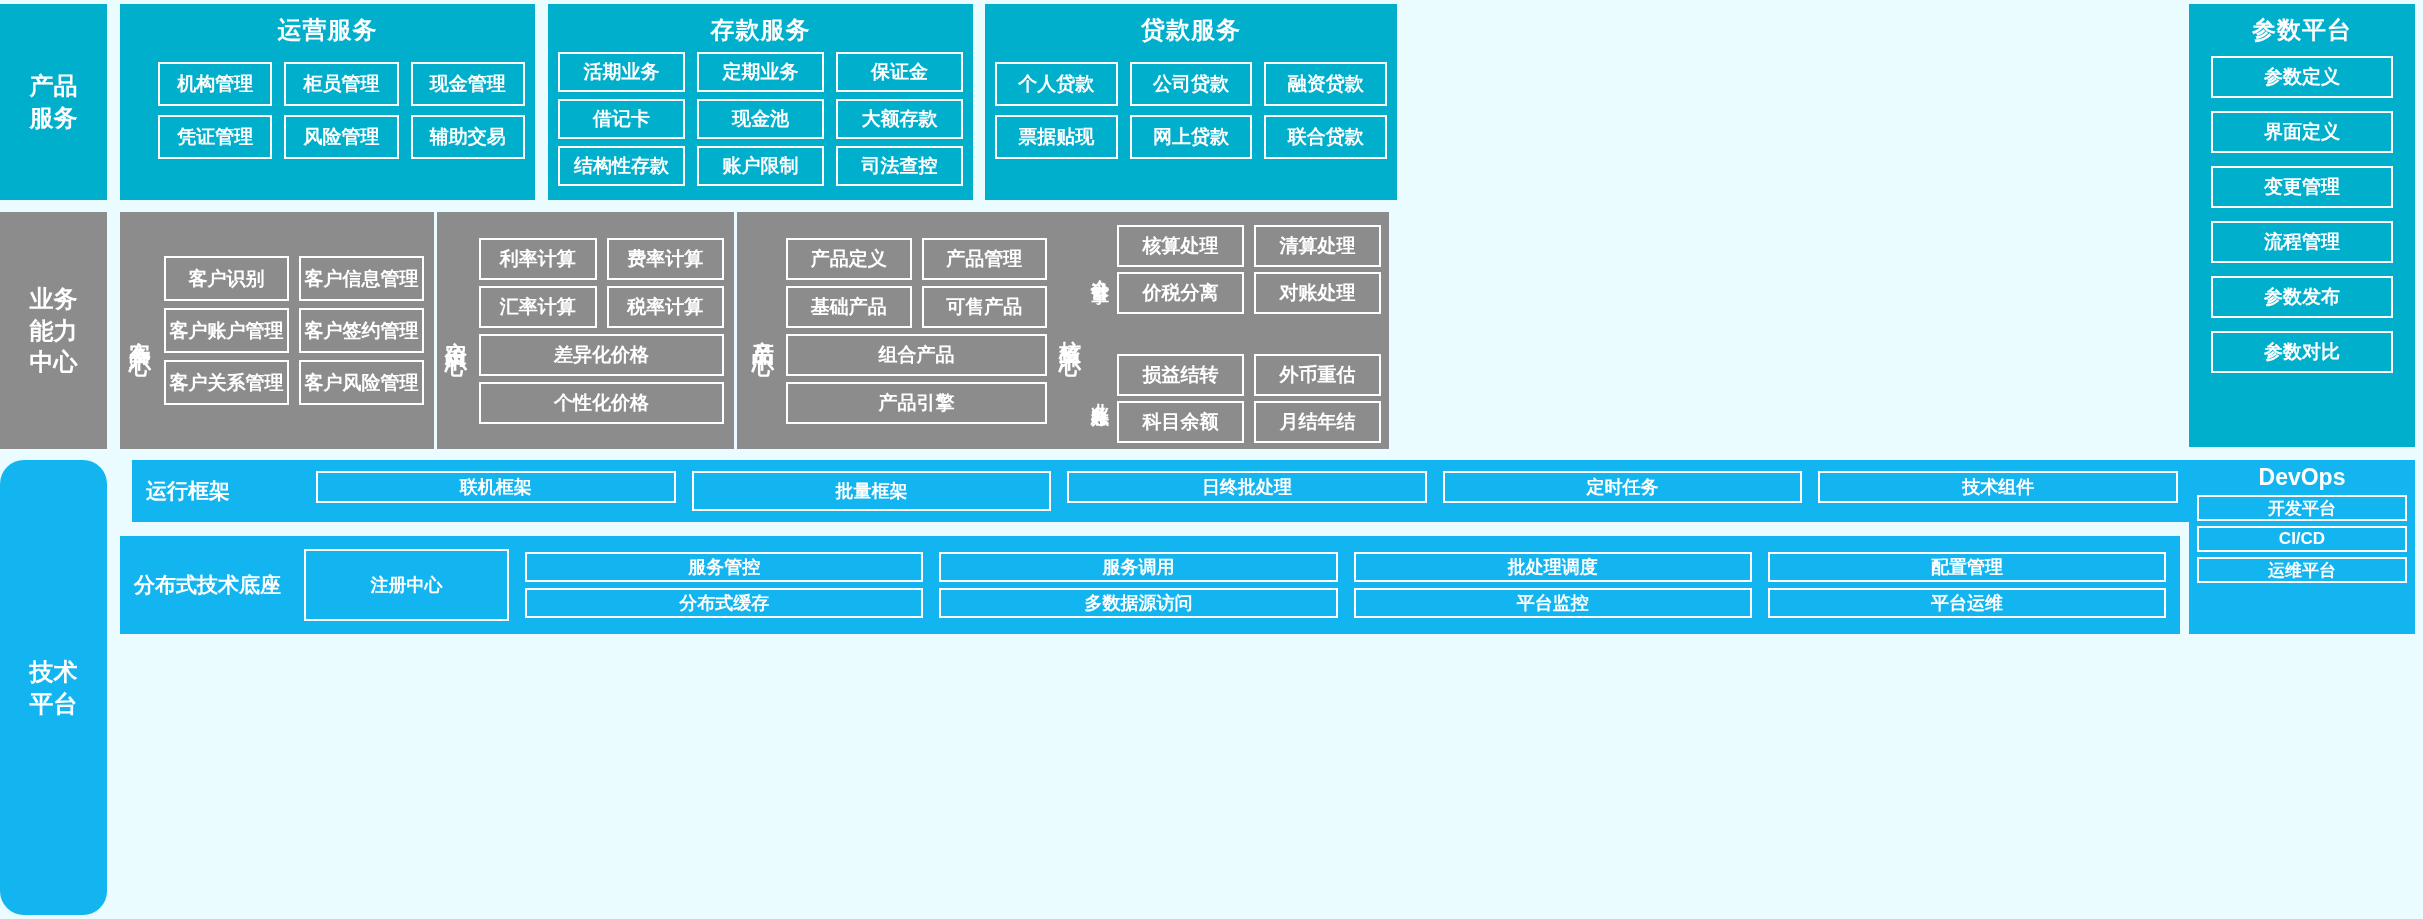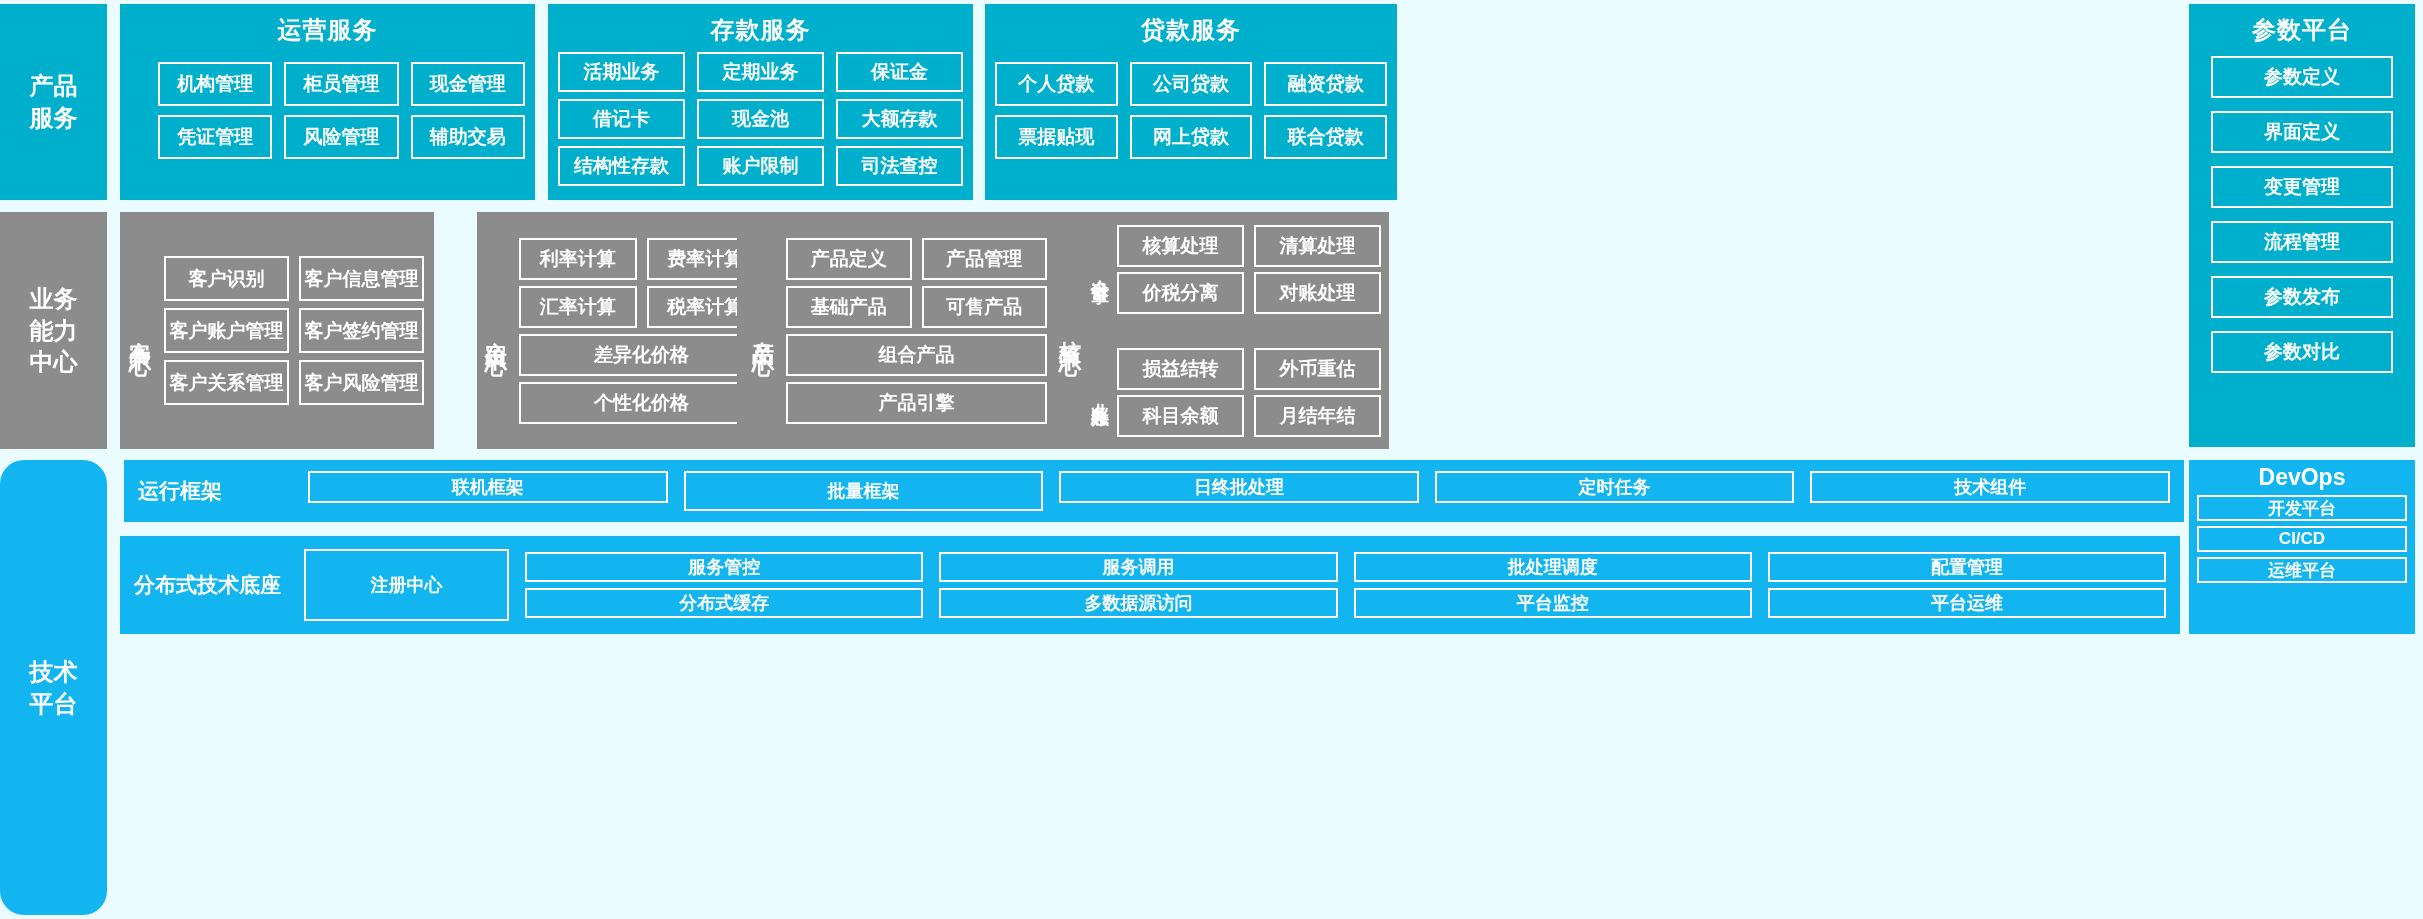--- a/index.html
+++ b/index.html
@@ -58,21 +58,21 @@
   
   #mid-row{left:0;top:212px;width:2423px;height:237px;}
   #mid-left-label{position:absolute;left:0;top:0;width:107px;height:237px;}
   .center-group{position:absolute;top:0;height:237px;display:flex;}
   .center-body{flex:1;display:flex;flex-direction:column;justify-content:center;gap:7px;padding:8px 10px 8px 4px;box-sizing:border-box;}
   .center-body .rowpair{display:flex;gap:10px;}
   .center-body .rowpair .cell{flex:1;height:45px;}
   .center-body .cell.wide{height:45px;}
 
   #c-customer{left:120px;width:314px;}
-  #c-pricing{left:437px;width:297px;margin-left:40px;}
+  #c-pricing{left:437px;width:297px;}
   #c-product{left:737px;width:313px;padding-left:7px;}
   #c-account{left:1053px;width:336px;}
 
   
   #bot-row{left:0;top:460px;width:2423px;height:455px;}
   #bot-left-label{position:absolute;left:0;top:0;width:107px;height:128px;border-radius:24px;}
   .tech-strip{position:absolute;left:120px;display:flex;align-items:center;}
   .tech-name{font-weight:bold;font-size:21px;flex:0 0 auto;text-align:left;}
   .tech-cells{display:flex;gap:12px;flex:1;}
   .tech-cells .cell{flex:1;height:30px;font-size:18px;}
@@ -215,21 +215,21 @@
               <div class="cell" style="flex:1;height:42px">清算处理</div>
             </div>
             <div class="rowpair" style="display:flex;gap:10px;">
               <div class="cell" style="flex:1;height:42px">价税分离</div>
               <div class="cell" style="flex:1;height:42px">对账处理</div>
             </div>
           </div>
         </div>
         <div style="display:flex;flex:1;gap:4px;">
           <div class="vlabel" style="width:26px;font-size:18px;letter-spacing:2px;">业务总账</div>
-          <div style="flex:1;display:flex;flex-direction:column;gap:5px;justify-content:center;">
+          <div style="flex:1;display:flex;flex-direction:column;gap:5px;justify-content:flex-end;">
             <div class="rowpair" style="display:flex;gap:10px;">
               <div class="cell" style="flex:1;height:42px">损益结转</div>
               <div class="cell" style="flex:1;height:42px">外币重估</div>
             </div>
             <div class="rowpair" style="display:flex;gap:10px;">
               <div class="cell" style="flex:1;height:42px">科目余额</div>
               <div class="cell" style="flex:1;height:42px">月结年结</div>
             </div>
           </div>
         </div>
@@ -237,21 +237,21 @@
     </div>
   </div>
 
   <div class="band" id="bot-row" style="top:460px;height:455px;">
 
     <div class="panel-blue rowlabel" id="bot-left-label" style="position:absolute;left:0;top:0;width:107px;height:455px;font-size:24px;">
       <span style="white-space:pre-line">技术
 平台</span>
     </div>
 
-    <div class="panel-blue tech-strip" style="left:124px;top:0;width:2060px;height:62px;padding:0 14px;box-sizing:border-box;">
+    <div class="panel-blue tech-strip" style="left:132px;top:0;width:2060px;height:62px;padding:0 14px;box-sizing:border-box;">
       <div class="tech-name" style="width:170px;">运行框架</div>
       <div class="tech-cells" style="gap:16px;">
         <div class="cell" style="height:32px">联机框架</div>
         <div class="cell" style="height:40px">批量框架</div>
         <div class="cell" style="height:32px">日终批处理</div>
         <div class="cell" style="height:32px">定时任务</div>
         <div class="cell" style="height:32px">技术组件</div>
       </div>
     </div>
 

